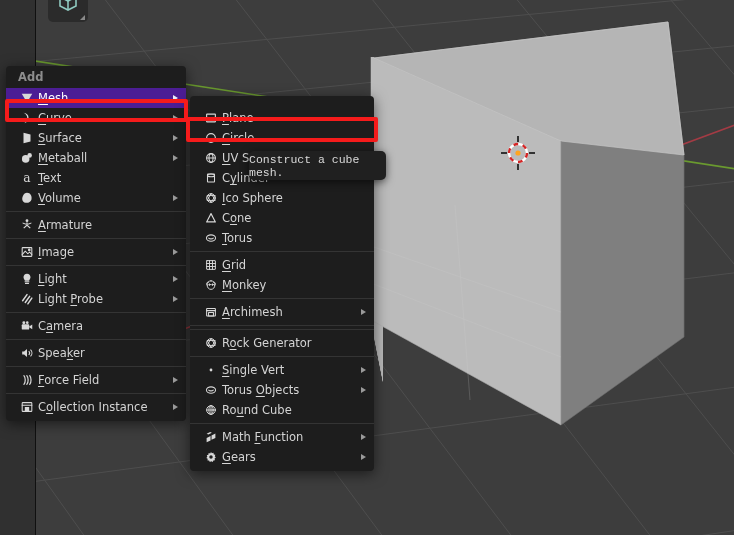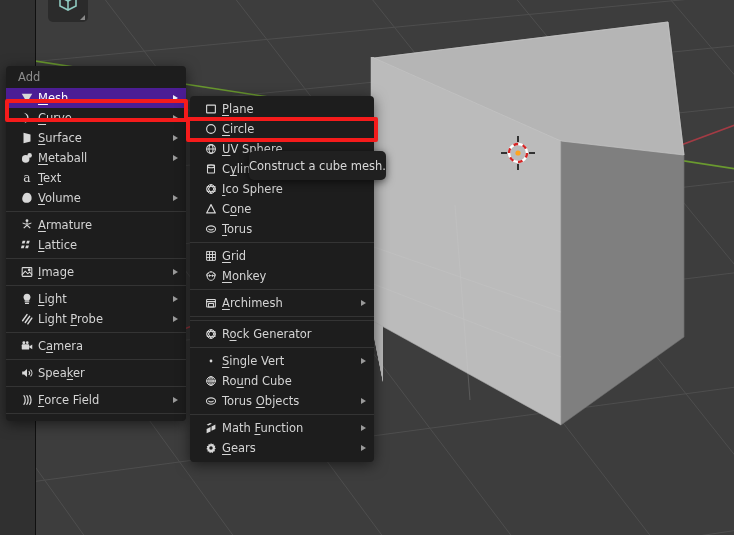--- a/index.html
+++ b/index.html
@@ -30,24 +30,24 @@
     border-left:5px solid transparent;border-bottom:5px solid #8a8a8a;}
 
   
   .menu{
     position:absolute;background:#1d1d1d;border-radius:4px;
     box-shadow:0 3px 14px rgba(0,0,0,.55);
     color:#d6d6d6;font-size:11.5px;
     padding:0;
   }
   .menu-add{left:6px;top:66px;width:180px;padding-top:0;padding-bottom:4px;}
-  .menu-mesh{left:190px;top:96px;width:184px;padding-top:3px;padding-bottom:4px;}
+  .menu-mesh{left:190px;top:96px;width:184px;padding-top:12px;padding-bottom:4px;}
 
   .menu-title{
-    height:22px;line-height:22px;padding-left:12px;color:#8d8d8d;font-size:11.5px;
+    height:22px;line-height:22px;padding-left:12px;color:#8d8d8d;font-size:11.5px;font-weight:bold;
   }
 
   .mi{
     position:relative;height:20px;display:flex;align-items:center;
     padding-left:10px;color:#d4d4d4;font-size:11.5px;white-space:nowrap;
   }
   .mi .ico{width:22px;min-width:22px;display:flex;align-items:center;justify-content:center;}
   .mi .lbl{display:inline-block;position:relative;}
   .mi .lbl .u{text-decoration:underline;text-underline-offset:2px;}
   .mi .arw{position:absolute;right:8px;top:50%;transform:translateY(-50%);
@@ -59,21 +59,21 @@
   .sep{height:1px;background:#343434;margin:3px 0;}
 
   .ico svg{display:block;}
 
   
   .tooltip{
     position:absolute;left:249px;top:151px;width:137px;height:29px;
     background:#202020;border-radius:5px;
     box-shadow:0 2px 9px rgba(0,0,0,.6);
     display:flex;align-items:center;justify-content:center;
-    color:#d9d9d9;font-size:11.5px;
+    color:#d9d9d9;font-size:11.5px;font-family:Liberation Mono, monospace;
   }
 
   
   .redbox{position:absolute;border:4px solid #f51b1b;border-radius:2px;box-sizing:border-box;}
   .redbox-mesh{left:5px;top:99px;width:183px;height:23px;}
   .redbox-cube{left:186px;top:117px;width:192px;height:25px;}
 
   
   .cursor3d{position:absolute;left:501px;top:136px;width:34px;height:34px;}
 </style>
@@ -238,31 +238,20 @@
           <span class="ico">
             <svg width="14" height="14" viewBox="0 0 16 16" fill="#d8d8d8" stroke="none">
               <circle cx="8" cy="3" r="1.6"></circle>
               <path d="M7.2 5 h1.6 v3 l3.4 3 -.9 1.1 -3.3-2.9 -3.3 2.9 -.9-1.1 3.4-3 z"></path>
               <path d="M3 5 l4 1.6 v1 l-4-1.2 z"></path>
               <path d="M13 5 l-4 1.6 v1 l4-1.2 z"></path>
             </svg>
           </span>
           <span class="lbl"><span class="u">A</span>rmature</span>
         </div>
-        <div class="mi">
-          <span class="ico">
-            <svg width="14" height="14" viewBox="0 0 16 16" fill="#d8d8d8" stroke="none">
-              <path d="M3 3 h3.2 l-1 3.2 h-3.2 z"></path>
-              <path d="M8 3 h3.2 l-1 3.2 h-3.2 z"></path>
-              <path d="M2 8.5 h3.2 l-1 3.2 h-3.2 z"></path>
-              <path d="M7 8.5 h3.2 l-1 3.2 h-3.2 z"></path>
-            </svg>
-          </span>
-          <span class="lbl"><span class="u">L</span>attice</span>
-        </div>
         <div class="sep"></div>
         <div class="mi">
           <span class="ico">
             <svg width="14" height="14" viewBox="0 0 16 16" fill="none" stroke="#d8d8d8" stroke-width="1.2" stroke-linejoin="round" stroke-linecap="round">
               <rect x="2.5" y="3" width="11" height="10" rx="0.6"></rect>
               <path d="M2.5 11 L6 7 L9 10 L11 8 L13.5 11"></path>
               <circle cx="10.6" cy="5.6" r="0.9" fill="#d8d8d8"></circle>
             </svg>
           </span>
           <span class="lbl"><span class="u">I</span>mage</span>
@@ -320,20 +309,31 @@
             <svg width="14" height="14" viewBox="0 0 16 16" fill="none" stroke="#d8d8d8" stroke-width="1.4" stroke-linejoin="round" stroke-linecap="round">
               <path d="M4.5 3 C6.5 5.2 6.5 10.8 4.5 13"></path>
               <path d="M7.8 3 C9.8 5.2 9.8 10.8 7.8 13"></path>
               <path d="M11.1 3 C13.1 5.2 13.1 10.8 11.1 13"></path>
             </svg>
           </span>
           <span class="lbl"><span class="u">F</span>orce Field</span>
           <span class="arw"></span>
         </div>
         <div class="sep"></div>
+        <div class="mi">
+          <span class="ico">
+            <svg width="14" height="14" viewBox="0 0 16 16" fill="none" stroke="#d8d8d8" stroke-width="1.2" stroke-linejoin="round" stroke-linecap="round">
+              <rect x="2.5" y="3" width="11" height="10" rx="0.8"></rect>
+              <path d="M2.5 6 h11"></path>
+              <rect x="5.5" y="8" width="5" height="5" fill="#d8d8d8" stroke="none"></rect>
+            </svg>
+          </span>
+          <span class="lbl">C<span class="u">o</span>llection Instance</span>
+          <span class="arw"></span>
+        </div>
       </div>
   </div>
 
   <div class="menu menu-mesh">
     <div id="mesh-menu-items">
         <div class="mi">
           <span class="ico">
             <svg width="14" height="14" viewBox="0 0 16 16" fill="none" stroke="#d8d8d8" stroke-width="1.3" stroke-linejoin="round" stroke-linecap="round">
               <rect x="3" y="3.5" width="10" height="9" rx="0.5"></rect>
             </svg>
@@ -448,39 +448,39 @@
           <span class="ico">
             <svg width="14" height="14" viewBox="0 0 16 16" fill="#d8d8d8" stroke="none">
               <circle cx="8" cy="8" r="1.6"></circle>
             </svg>
           </span>
           <span class="lbl"><span class="u">S</span>ingle Vert</span>
           <span class="arw"></span>
         </div>
         <div class="mi">
           <span class="ico">
+            <svg width="14" height="14" viewBox="0 0 16 16" fill="none" stroke="#d8d8d8" stroke-width="1.2" stroke-linejoin="round" stroke-linecap="round">
+              <ellipse cx="8" cy="8" rx="5.2" ry="3.6"></ellipse>
+              <path d="M5.4 8.1 C6.3 9.3 9.7 9.3 10.6 8.1"></path>
+            </svg>
+          </span>
+          <span class="lbl">Torus <span class="u">O</span>bjects</span>
+          <span class="arw"></span>
+        </div>
+        <div class="mi">
+          <span class="ico">
             <svg width="14" height="14" viewBox="0 0 16 16" fill="none" stroke="#d8d8d8" stroke-width="1.1" stroke-linejoin="round" stroke-linecap="round">
               <circle cx="8" cy="8" r="5"></circle>
               <path d="M3 8 h10"></path>
               <path d="M8 3 v10"></path>
               <ellipse cx="8" cy="8" rx="2.4" ry="5"></ellipse>
             </svg>
           </span>
           <span class="lbl">Ro<span class="u">u</span>nd Cube</span>
         </div>
-        <div class="mi">
-          <span class="ico">
-            <svg width="14" height="14" viewBox="0 0 16 16" fill="none" stroke="#d8d8d8" stroke-width="1.2" stroke-linejoin="round" stroke-linecap="round">
-              <ellipse cx="8" cy="8" rx="5.2" ry="3.6"></ellipse>
-              <path d="M5.4 8.1 C6.3 9.3 9.7 9.3 10.6 8.1"></path>
-            </svg>
-          </span>
-          <span class="lbl">Torus <span class="u">O</span>bjects</span>
-          <span class="arw"></span>
-        </div>
         <div class="sep"></div>
         <div class="mi">
           <span class="ico">
             <svg width="14" height="14" viewBox="0 0 16 16" fill="#d8d8d8" stroke="none">
               <path d="M3 9 L7.5 6.8 L7.5 12 L3 14 Z"></path>
               <path d="M8.6 6.2 L13 4 L13 9 L8.6 11.2 Z"></path>
               <path d="M3 4.2 L7 2.3 L9 3.2 L5 5.1 Z"></path>
             </svg>
           </span>
           <span class="lbl">Math <span class="u">F</span>unction</span>

